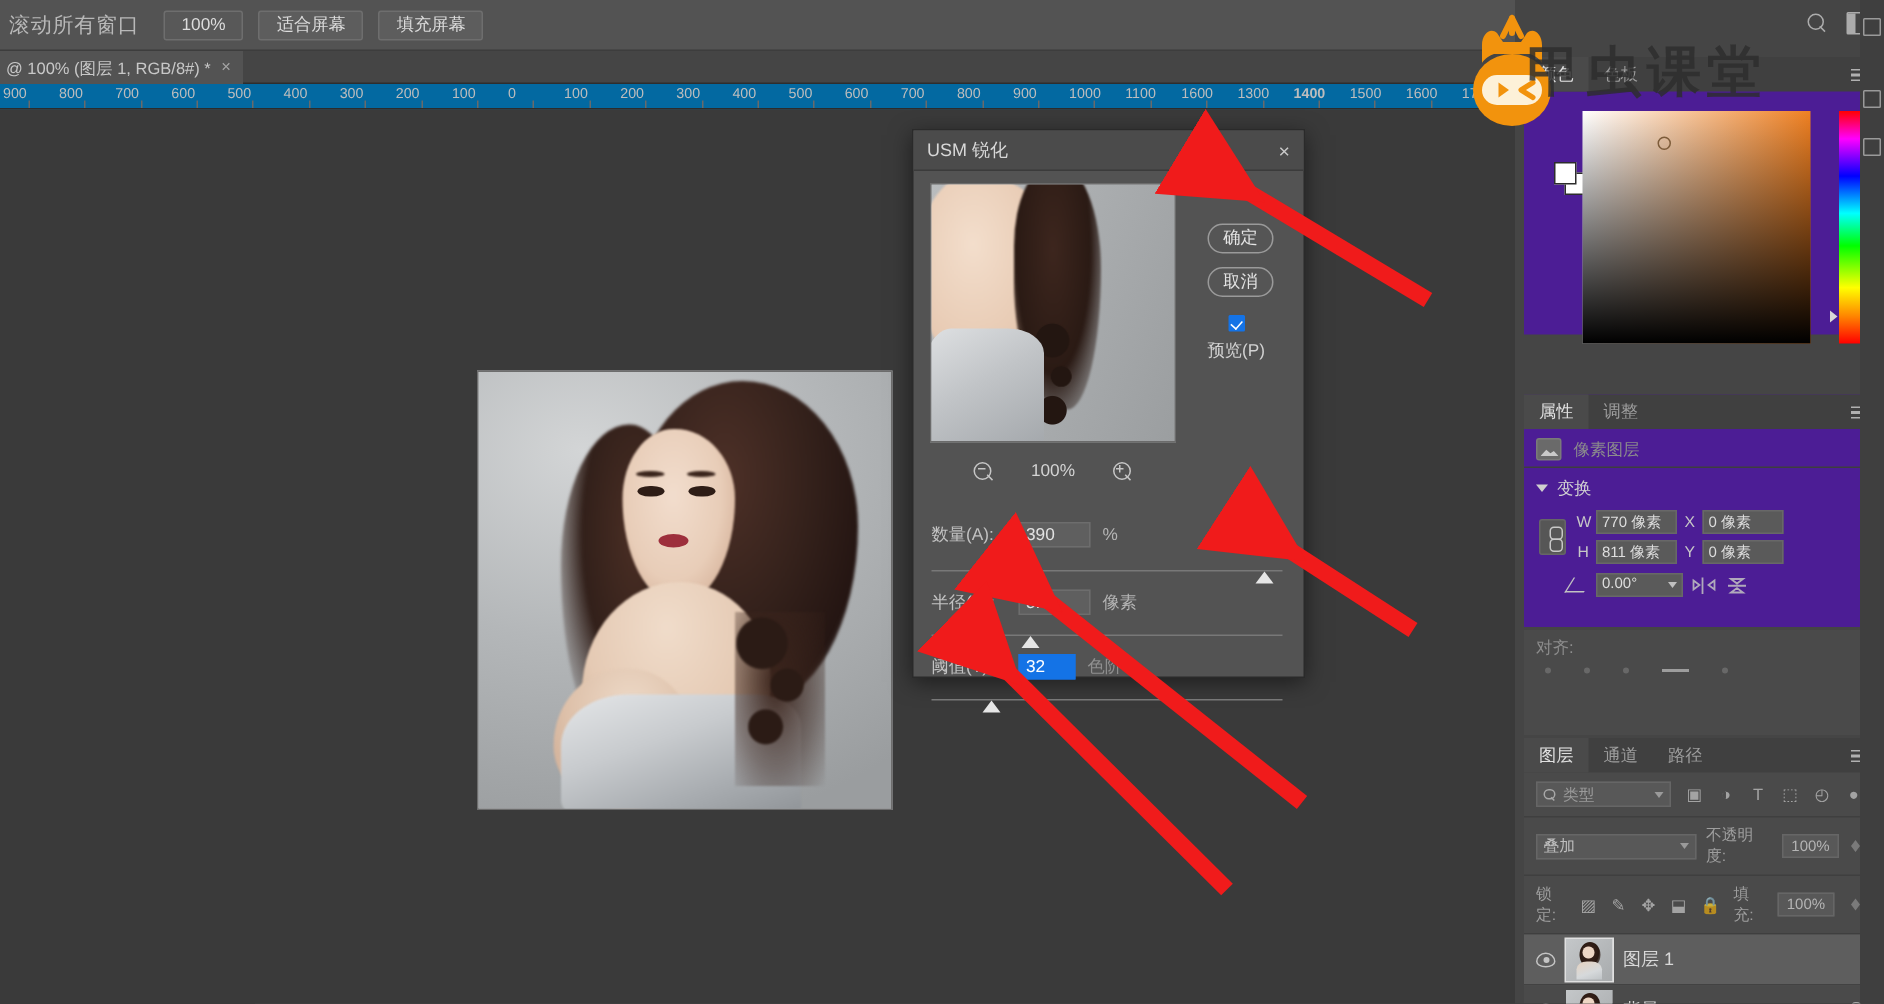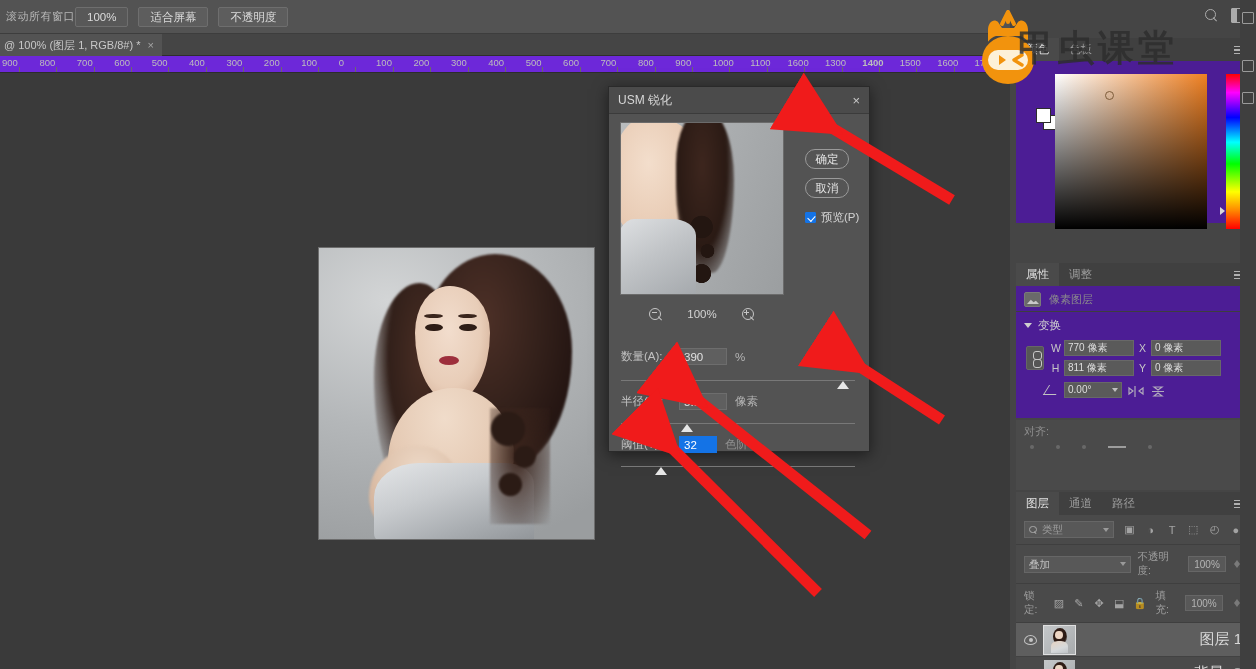--- a/index.html
+++ b/index.html
@@ -10,21 +10,21 @@
     overflow: hidden;
   }
   #app { position: relative; width: 1256px; height: 669px; background: #535353; }
 
   
   .options-bar {
     position: absolute; left: 0; top: 0; width: 1010px; height: 34px;
     background: #535353; display: flex; align-items: center; padding-left: 6px;
     border-bottom: 1px solid #3d3d3d;
   }
-  .opt-label { color: #b8b8b8; font-size: 11px; letter-spacing: .5px; }
+  .opt-label { color: #b8b8b8; font-size: 14px; margin-right: 16px; letter-spacing: .5px; }
   .opt-btn {
     height: 20px; padding: 0 11px; background: #5d5d5d; border: 1px solid #6e6e6e;
     border-radius: 2px; color: #dcdcdc; font-size: 11.5px; line-height: 18px;
     margin-right: 10px; text-align: center; white-space: nowrap;
   }
   .opt-btn.zoomval { background: #585858; }
 
   
   .doc-tabbar {
     position: absolute; left: 0; top: 34px; width: 1010px; height: 22px;
@@ -33,21 +33,21 @@
   .doc-tab {
     position: absolute; left: 0; top: 0; height: 22px; padding: 0 8px 0 4px;
     background: #535353; display: flex; align-items: center; gap: 7px;
   }
   .doc-tab-title { color: #c8c8c8; font-size: 11px; white-space: nowrap; }
   .doc-tab-close { color: #a5a5a5; font-size: 11px; cursor: pointer; }
 
   
   .ruler {
     position: absolute; left: 0; top: 56px; width: 1010px; height: 17px;
-    background: #6d28d9; border-bottom: 1px solid #2c2c2c; overflow: hidden;
+    background: #0369a1; border-bottom: 1px solid #2c2c2c; overflow: hidden;
   }
   .ruler .tick { position: absolute; top: 1px; color: #bdbdbd; font-size: 9.5px; }
   .ruler .minor { position: absolute; top: 11px; width: 1px; height: 5px; background: #6a6a6a; }
 
   
   .canvas-area {
     position: absolute; left: 0; top: 73px; width: 1010px; height: 596px;
     background: #3a3a3a; overflow: hidden;
   }
   .artboard {
@@ -190,21 +190,21 @@
     position: absolute; width: 0; height: 0;
     border-left: 6px solid transparent; border-right: 6px solid transparent;
     border-bottom: 8px solid #e6e6e6; cursor: pointer;
   }
 
   .dlg-btn {
     position: absolute; left: 196px; width: 44px; height: 20px; border-radius: 10px;
     border: 1px solid #9a9a9a; background: #555; color: #e4e4e4; font-size: 11.5px;
     text-align: center; line-height: 18px; cursor: pointer;
   }
-  .dlg-check { position: absolute; left: 196px; top: 96px; display: flex; align-items: center; gap: 5px; }
+  .dlg-check { position: absolute; left: 196px; top: 96px; display: flex; align-items: center; gap: 5px; flex-direction: column; }
   .cbox { width: 11px; height: 11px; background: #1473e6; border: 1px solid #1473e6;
     position: relative; border-radius: 1px; }
   .cbox::after { content:""; position:absolute; left:2.5px; top:1px; width:3.5px; height:6px;
     border:solid #fff; border-width: 0 1.6px 1.6px 0; transform: rotate(42deg); }
   .dlg-check span { color: #d2d2d2; font-size: 11.5px; }
 
   
   .right-dock {
     position: absolute; left: 1010px; top: 0; width: 246px; height: 669px; background: #454545;
   }
@@ -264,21 +264,21 @@
     border-top: 5px solid #cfcfcf; }
   .xform-grid { display: flex; align-items: center; gap: 7px; margin-top: 7px; padding-left: 2px; }
   .linkbtn { width: 18px; height: 24px; background: #565656; border: 1px solid #666; border-radius: 2px;
     position: relative; cursor: pointer; }
   .linkbtn::before, .linkbtn::after { content:""; position:absolute; left:5.5px; width:7px; height:7px;
     border: 1.3px solid #c8c8c8; border-radius: 3px; }
   .linkbtn::before { top: 4px; } .linkbtn::after { top: 12px; }
   .fields { display: flex; flex-direction: column; gap: 4px; }
   .frow { display: flex; align-items: center; gap: 4px; }
   .flab { color: #c7c7c7; font-size: 10.5px; width: 9px; text-align: center; }
-  .finput { width: 70px; height: 16px; background: #5a5a5a; border: 1px solid #686868;
+  .finput { width: 54px; height: 16px; background: #5a5a5a; border: 1px solid #686868;
     color: #dedede; font-size: 10px; padding: 0 3px; line-height: 14px; }
   .angle-row { display: flex; align-items: center; gap: 6px; margin-top: 6px; padding-left: 22px; }
   .angle-ic { width: 12px; height: 10px; position: relative; }
   .angle-ic::after { content:""; position:absolute; left:0; bottom:0; width:12px; height:9px;
     border-left: 1.3px solid #c2c2c2; border-bottom: 1.3px solid #c2c2c2;
     transform: skewX(-32deg); }
   .sel-mini { width: 58px; height: 16px; background:#5a5a5a; border:1px solid #686868;
     color:#dedede; font-size:10px; padding:0 3px; line-height:14px; display:flex;
     align-items:center; justify-content:space-between; }
   .sel-mini i { width:0;height:0;border-left:3px solid transparent;border-right:3px solid transparent;
@@ -332,21 +332,21 @@
   .lthumb { width: 31px; height: 28px; background: #b5b8ba; position: relative; overflow: hidden; }
   .layer-row.active .lthumb { outline: 2px solid #e0e0e0; outline-offset: -1px; }
   .lthumb .t-bg { position:absolute; inset:0; background: linear-gradient(135deg,#c4c7c9,#a8abad); }
   .lthumb .t-h { position:absolute; left:28%; top:8%; width:46%; height:62%;
     background: radial-gradient(ellipse at 45% 40%, #3c241c 0%, #2a1912 60%, rgba(40,25,18,0) 100%);
     border-radius:50%; }
   .lthumb .t-f { position:absolute; left:36%; top:18%; width:26%; height:32%;
     background:#edd6c4; border-radius:50%; }
   .lthumb .t-b { position:absolute; left:22%; top:54%; width:56%; height:46%;
     background: linear-gradient(160deg,#e6d2c0 0%,#d6d9db 60%,#bfc3c6 100%); border-radius:40% 40% 0 0; }
-  .lname { color: #d8d8d8; font-size: 15px; flex: 1; text-align: right; }
+  .lname { color: #d8d8d8; font-size: 12px; flex: 1; }
   .lock-ic { width: 11px; height: 12px; position: relative; opacity: .8; }
   .lock-ic::before { content:""; position:absolute; left:1px; bottom:0; width:9px; height:6px;
     background:#bdbdbd; border-radius:1px; }
   .lock-ic::after { content:""; position:absolute; left:2.6px; top:0; width:5.8px; height:6px;
     border:1.4px solid #bdbdbd; border-bottom:none; border-radius:3px 3px 0 0; }
 
   
   .right-strip { position: absolute; left: 1240px; top: 0; width: 16px; height: 669px; background: #3f3f3f; }
   .rs-ic { position:absolute; left:2px; width:12px; height:12px; border:1.3px solid #9a9a9a; border-radius:1px; }
 
@@ -355,21 +355,21 @@
 </style>
 </head>
 <body>
 
 <div id="app">
 
   <div class="options-bar">
     <span class="opt-label">滚动所有窗口</span>
     <div class="opt-btn zoomval">100%</div>
     <div class="opt-btn">适合屏幕</div>
-    <div class="opt-btn">不透明度</div>
+    <div class="opt-btn">填充屏幕</div>
   </div>
 
   <div class="doc-tabbar">
     <div class="doc-tab">
       <span class="doc-tab-title">@ 100% (图层 1, RGB/8#) *</span>
       <span class="doc-tab-close">×</span>
     </div>
   </div>
 
   <div class="ruler" id="ruler">

